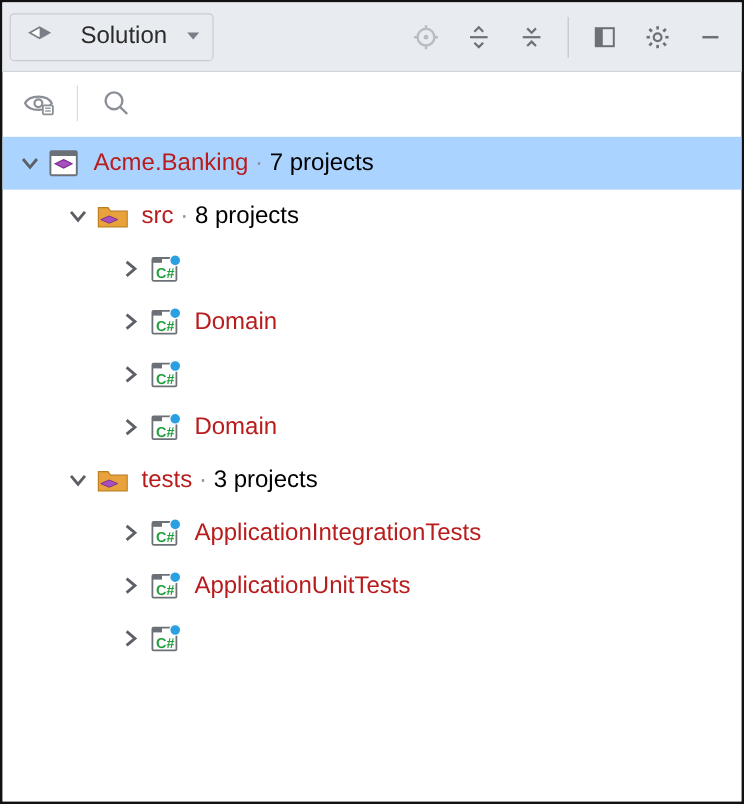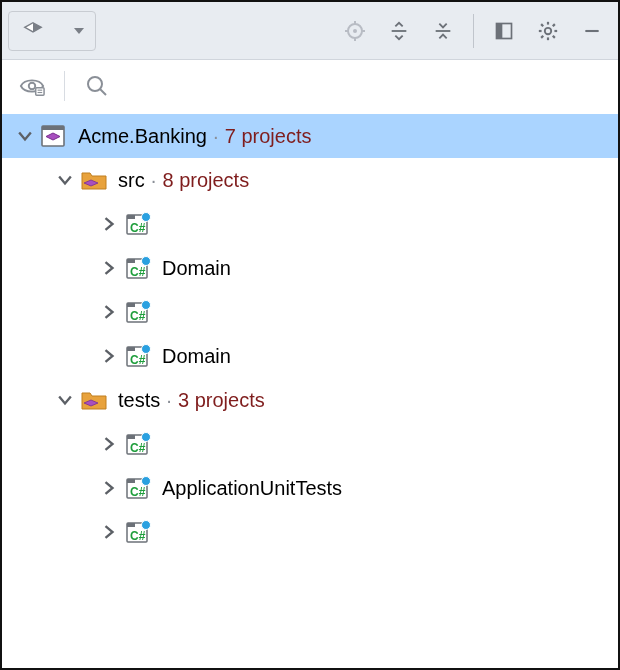--- a/index.html
+++ b/index.html
@@ -87,38 +87,39 @@
     width: 22px; height: 22px;
     display: inline-flex; align-items: center; justify-content: center;
     margin-right: 4px;
   }
   .chev svg { display:block; }
   .ico {
     width: 28px; height: 24px;
     display: inline-flex; align-items: center; justify-content: center;
     margin-right: 10px;
   }
-  .label { color: #000000; text-align: right; }
-  .meta { color: #7f1d1d; }
+  .label { color: #b91c1c; text-align: right; }
+  .meta { color: #000000; }
   .dot { color: #8a8f97; }
   svg { overflow: visible; }
 </style>
 </head>
 <body>
 
 <div class="panel">
 
   <div class="toolbar">
     <div class="sol-select">
       <span class="ico">
         <svg width="22" height="22" viewBox="0 0 24 24">
           <path d="M12 3 L21 8 L12 13 L3 8 Z" fill="#fff" stroke="#7a7f87" stroke-width="1.5"></path>
           <path d="M12 3 L21 8 L12 13 Z" fill="#7a7f87"></path>
         </svg>
       </span>
+      <span>Solution</span>
       <span class="dd">
         <svg width="12" height="12" viewBox="0 0 12 12">
             <path d="M1 3 L6 9 L11 3 Z" fill="#7a7f87"></path>
           </svg>
       </span>
     </div>
     <div style="flex:1"></div>
     <div class="tb-btn">
       <svg width="24" height="24" viewBox="0 0 24 24">
         <circle cx="12" cy="12" r="7" fill="none" stroke="#b8bcc4" stroke-width="2"></circle>
@@ -323,20 +324,21 @@
           </svg>
       </span>
       <span class="ico">
         <svg width="26" height="24" viewBox="0 0 26 24">
           <rect x="2" y="3" width="20" height="19" rx="1" fill="#fff" stroke="#6c7178" stroke-width="1.5"></rect>
           <rect x="2" y="3" width="8" height="4" fill="#6c7178"></rect>
           <text x="5" y="20" font-size="12" font-weight="bold" fill="#1f9e3c" font-family="Arial">C#</text>
           <circle cx="21" cy="5" r="4.5" fill="#2aa0e0" stroke="#fff" stroke-width="1"></circle>
         </svg>
       </span>
+      <span class="label">ApplicationIntegrationTests</span>
     </div>
     <div class="row">
       <span class="ind" style="width:88px"></span>
       <span class="chev">
         <svg width="14" height="14" viewBox="0 0 12 12">
             <path d="M3 1 L9 6 L3 11" fill="none" stroke="#5c6066" stroke-width="2"></path>
           </svg>
       </span>
       <span class="ico">
         <svg width="26" height="24" viewBox="0 0 26 24">

